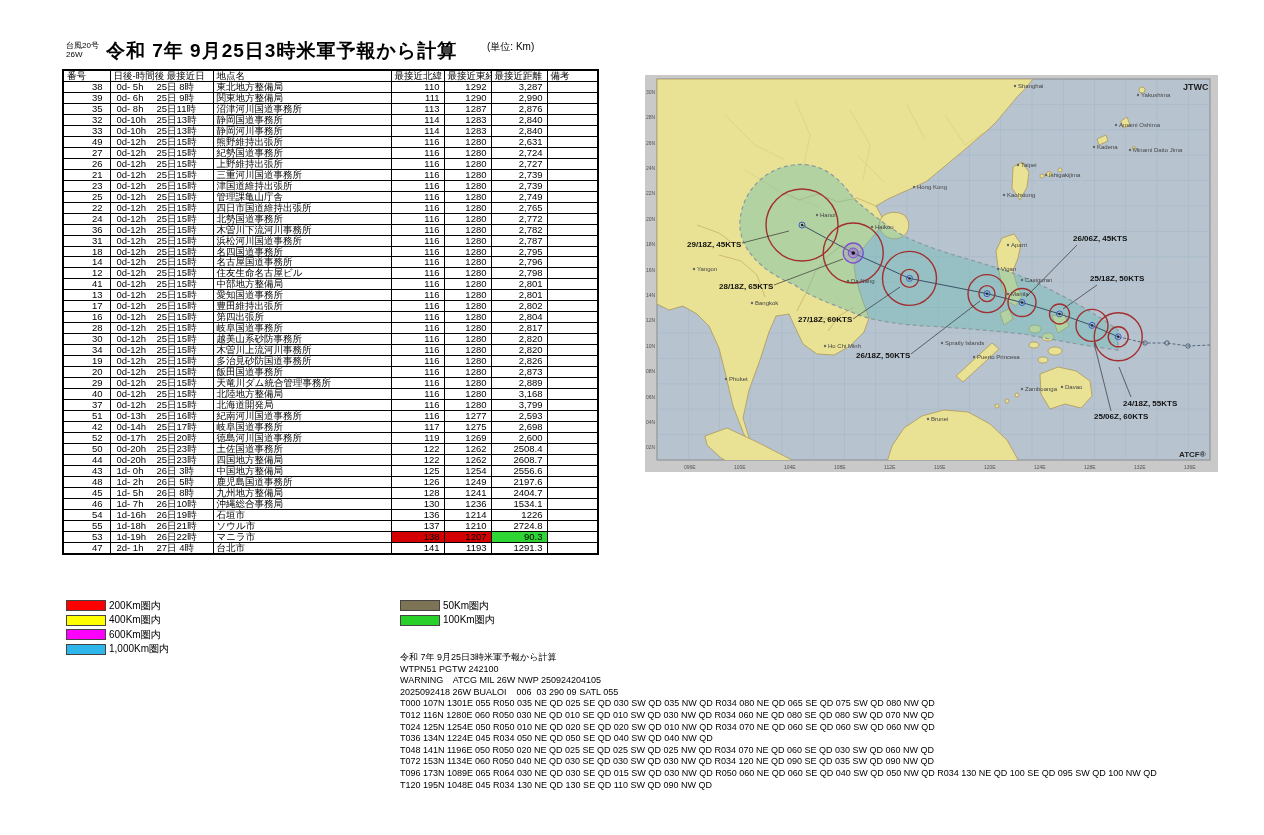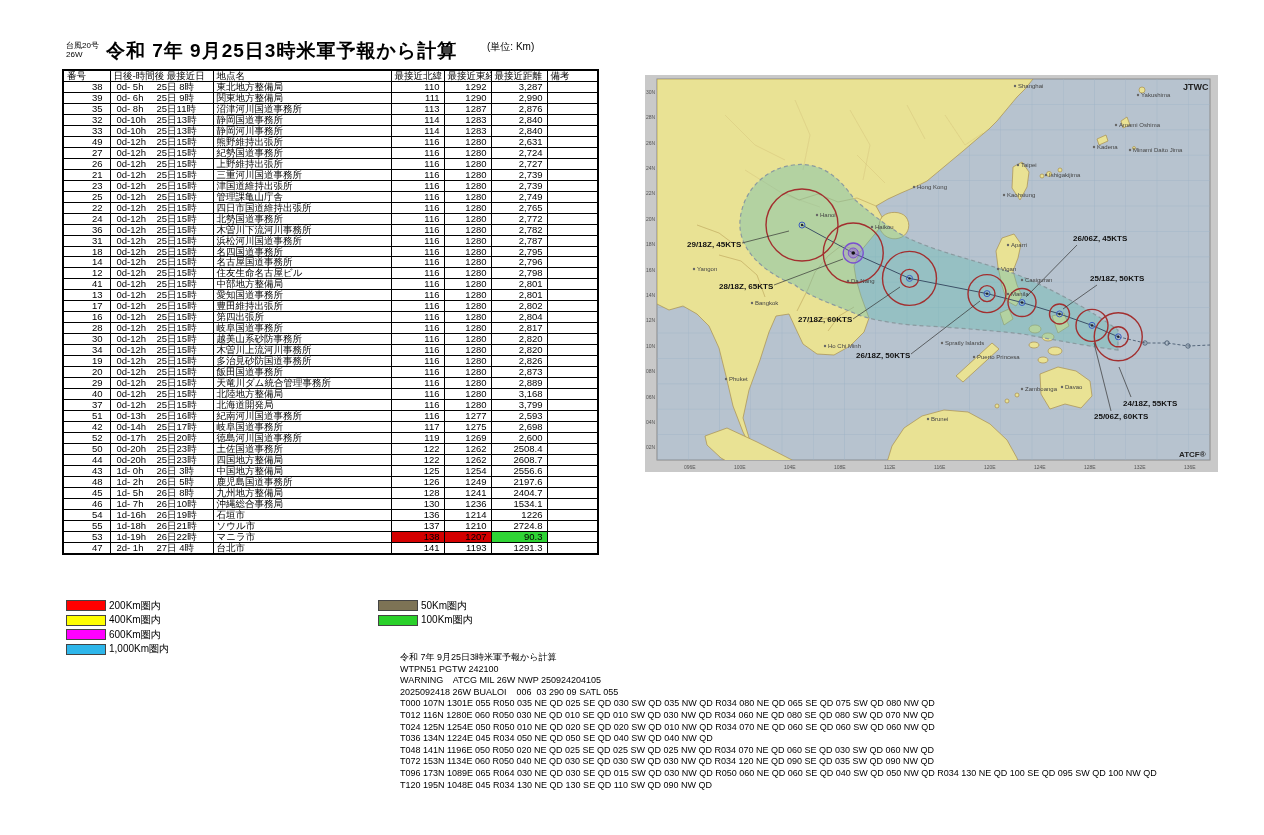--- a/index.html
+++ b/index.html
@@ -682,21 +682,21 @@
       </div>
       <div class="li">
         <span class="box" style="background: rgb(255, 0, 255);"></span>
         <span>600Km圏内</span>
       </div>
       <div class="li">
         <span class="box" style="background: rgb(46, 182, 234);"></span>
         <span>1,000Km圏内</span>
       </div>
     </div>
-  <div class="legend" style="left:378px; top:600px;">
+  <div class="legend" style="left:400px; top:600px;">
       <div class="li">
         <span class="box" style="background: rgb(125, 115, 85);"></span>
         <span>50Km圏内</span>
       </div>
       <div class="li">
         <span class="box" style="background: rgb(42, 208, 42);"></span>
         <span>100Km圏内</span>
       </div>
     </div>
 

